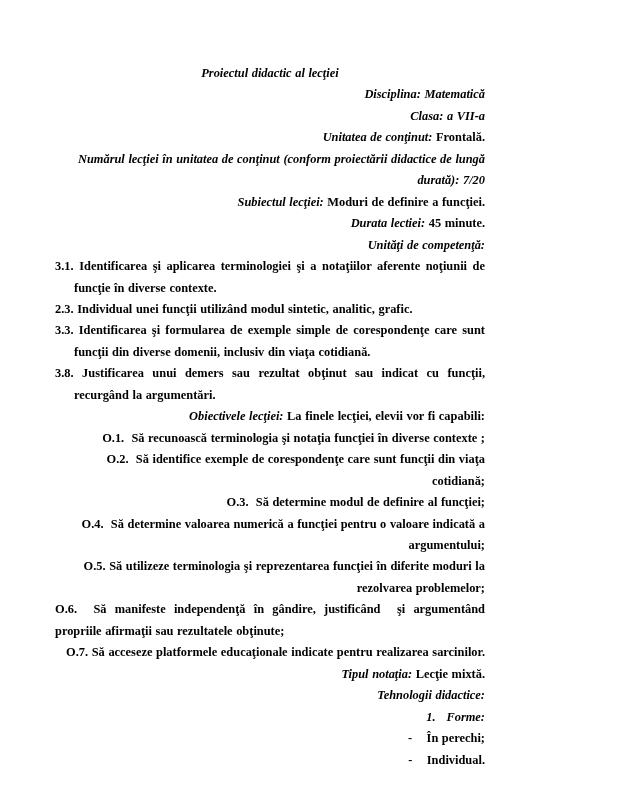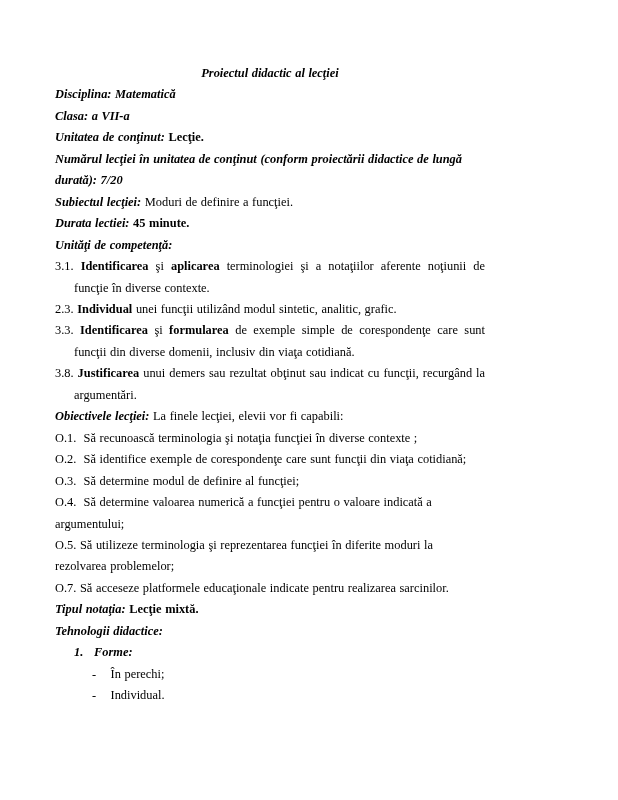--- a/index.html
+++ b/index.html
@@ -13,53 +13,54 @@
   }
   .page {
     width: 538px; height: 800px;
     padding: 63px 53px 0 55px;
     overflow: hidden;
     background: #ffffff;
   }
   .para {
     font-size: 12.4px;
     line-height: 21.45px;
-    text-align: left;
+    text-align: right;
     word-spacing: 0.5px;
   }
   .center  { text-align: center; }
   .jus     { text-align: justify; }
   .hang    { padding-left: 19px; text-indent: -19px; }
   .indent1 { padding-left: 19px; }
   .indent2 { padding-left: 37px; }
   .bi { font-weight: 700; font-style: italic; }
   .b  { font-weight: 700; }
-  .r  { font-weight: 400; }
+  .r  { font-weight: 700; }
 </style>
 </head>
 <body>
 
 <div class="page">
     <p class="para center"><span class="bi">Proiectul didactic al lecţiei</span></p>
     <p class="para"><span class="bi">Disciplina: Matematică</span></p>
     <p class="para"><span class="bi">Clasa: a VII-a</span></p>
-    <p class="para"><span class="bi">Unitatea de conţinut: </span><span class="b">Lecţie.</span></p>
+    <p class="para"><span class="bi">Unitatea de conţinut: </span><span class="b">Frontală.</span></p>
     <p class="para"><span class="bi">Numărul lecţiei în unitatea de conţinut (conform proiectării didactice de lungă durată): 7/20</span></p>
     <p class="para"><span class="bi">Subiectul lecţiei: </span><span class="r">Moduri de definire a funcţiei.</span></p>
     <p class="para"><span class="bi">Durata lectiei: </span><span class="b">45 minute.</span></p>
     <p class="para"><span class="bi">Unităţi de competenţă:</span></p>
     <p class="para hang jus"><span class="r">3.1. </span><span class="b">Identificarea</span><span class="r"> şi </span><span class="b">aplicarea</span><span class="r"> terminologiei şi a notaţiilor aferente noţiunii de funcţie în diverse contexte.</span></p>
     <p class="para hang jus"><span class="r">2.3. </span><span class="b">Individual</span><span class="r"> unei funcţii utilizând modul sintetic, analitic, grafic.</span></p>
     <p class="para hang jus"><span class="r">3.3. </span><span class="b">Identificarea</span><span class="r"> şi </span><span class="b">formularea</span><span class="r"> de exemple simple de corespondenţe care sunt funcţii din diverse domenii, inclusiv din viaţa cotidiană.</span></p>
     <p class="para hang jus"><span class="r">3.8. </span><span class="b">Justificarea</span><span class="r"> unui demers sau rezultat obţinut sau indicat cu funcţii, recurgând la argumentări.</span></p>
     <p class="para"><span class="bi">Obiectivele lecţiei: </span><span class="r">La finele lecţiei, elevii vor fi capabili:</span></p>
     <p class="para"><span class="r">O.1.&nbsp; Să recunoască terminologia şi notaţia funcţiei în diverse contexte ;</span></p>
     <p class="para"><span class="r">O.2.&nbsp; Să identifice exemple de corespondenţe care sunt funcţii din viaţa cotidiană;</span></p>
     <p class="para"><span class="r">O.3.&nbsp; Să determine modul de definire al funcţiei;</span></p>
     <p class="para"><span class="r">O.4.&nbsp; Să determine valoarea numerică a funcţiei pentru o valoare indicată a argumentului;</span></p>
     <p class="para"><span class="r">O.5. Să utilizeze terminologia şi reprezentarea funcţiei în diferite moduri la rezolvarea problemelor;</span></p>
+    <p class="para jus"><span class="r">O.6.&nbsp; Să manifeste independenţă în gândire, justificând &nbsp;şi argumentând propriile afirmaţii sau rezultatele obţinute;</span></p>
     <p class="para"><span class="r">O.7. Să acceseze platformele educaţionale indicate pentru realizarea sarcinilor.</span></p>
     <p class="para"><span class="bi">Tipul notaţia: </span><span class="b">Lecţie mixtă.</span></p>
     <p class="para"><span class="bi">Tehnologii didactice:</span></p>
     <p class="para indent1"><span class="bi">1.&nbsp;&nbsp;&nbsp;Forme:</span></p>
     <p class="para indent2"><span class="r">-&nbsp;&nbsp;&nbsp;&nbsp;În perechi;</span></p>
     <p class="para indent2"><span class="r">-&nbsp;&nbsp;&nbsp;&nbsp;Individual.</span></p>
   </div>
 
 </body></html>

